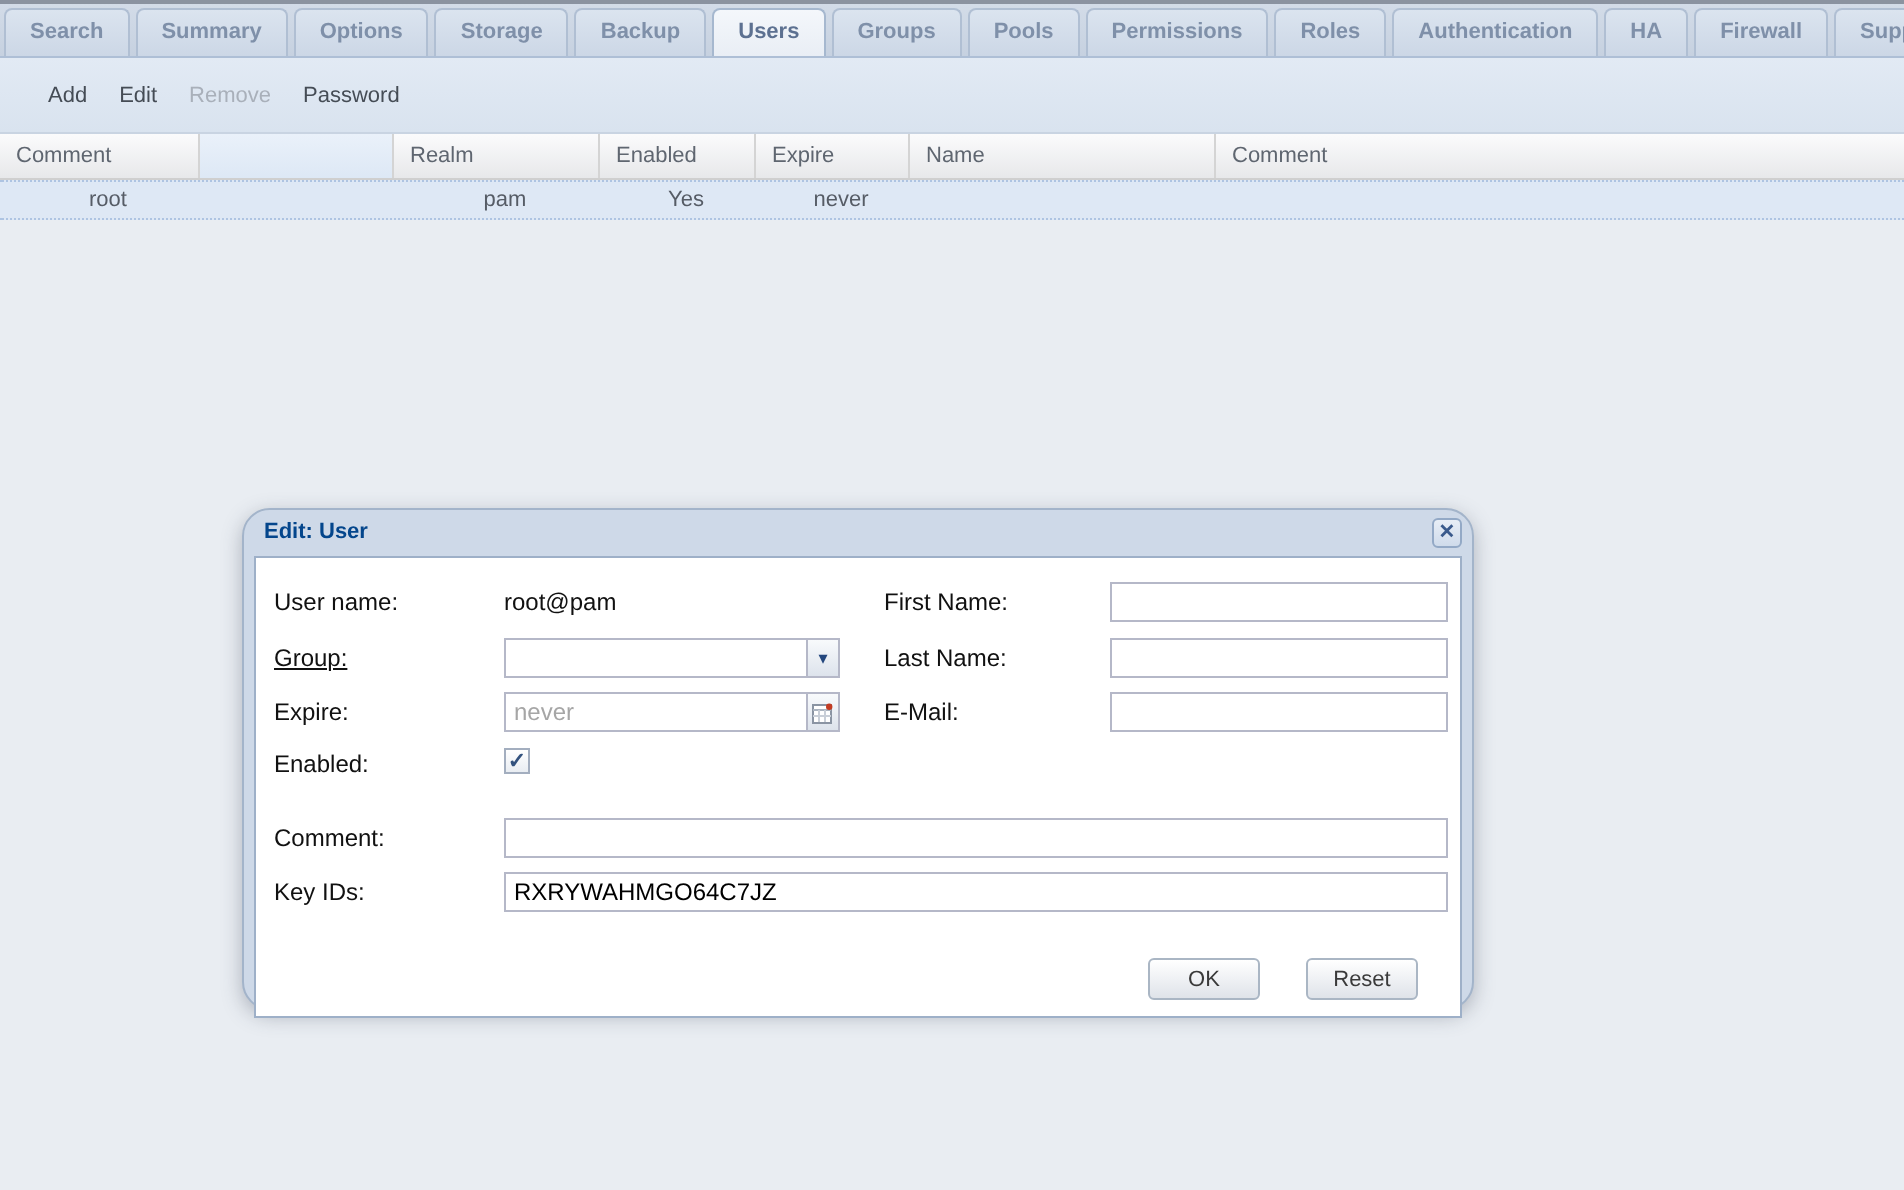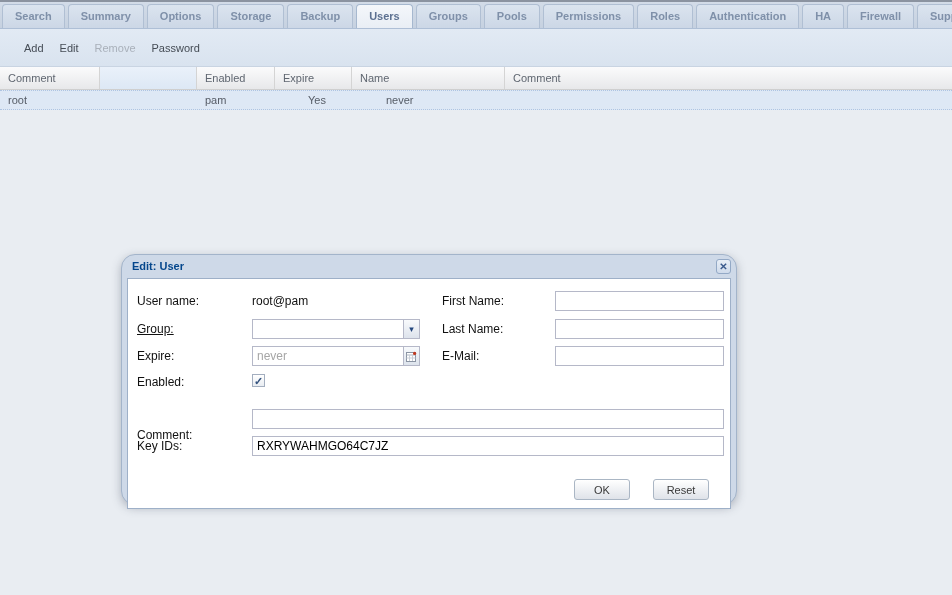--- a/index.html
+++ b/index.html
@@ -66,21 +66,21 @@
 
   .grid-row {
     height:20px; display:flex; align-items:center;
     background:#dee8f5;
     border-top:1px dotted #aec4e2;
     border-bottom:1px dotted #aec4e2;
     cursor:pointer;
   }
   .gr-cell {
     font-size:11px; color:#565c66;
-    padding-left:8px; overflow:hidden; white-space:nowrap;
+    padding-left:8px; overflow:hidden; white-space:nowrap;text-align:center;
   }
 
   
   .dialog {
     position:absolute; left:121px; top:254px;
     width:616px; height:251px;
     background:#ced9e8;
     border:1px solid #a3b4ca;
     border-radius:14px;
     box-shadow:0 3px 10px rgba(60,70,90,.35);
@@ -165,20 +165,21 @@
 <div class="toolbar">
   <div class="tbtn">Add</div>
   <div class="tbtn">Edit</div>
   <div class="tbtn disabled">Remove</div>
   <div class="tbtn">Password</div>
 </div>
 
 <div class="grid-header">
   <div class="gh-cell c0">Comment</div>
   <div class="gh-cell c1 hl"></div>
+  <div class="gh-cell c2">Realm</div>
   <div class="gh-cell c3">Enabled</div>
   <div class="gh-cell c4">Expire</div>
   <div class="gh-cell c5">Name</div>
   <div class="gh-cell c6">Comment</div>
 </div>
 
 <div class="grid-row">
   <div class="gr-cell c0">root</div>
   <div class="gr-cell c1"></div>
   <div class="gr-cell c2">pam</div>
@@ -222,21 +223,21 @@
           <circle cx="8.6" cy="2.4" r="1.6" fill="#c23b22"></circle>
         </svg>
       </div>
     </div>
     <div class="flabel" style="left:314px; top:70px;">E-Mail:</div>
     <input class="fld" style="left: 427px; top: 67px; width: 169px;">
 
     <div class="flabel" style="left:9px; top:96px;">Enabled:</div>
     <div class="checkbox" style="left:124px; top:95px;">✓</div>
 
-    <div class="flabel" style="left:9px; top:133px;margin-top:16px;">Comment:</div>
+    <div class="flabel" style="left:9px; top:133px;">Comment:</div>
     <input class="fld" style="left: 124px; top: 130px; width: 472px;">
 
     <div class="flabel" style="left:9px; top:160px;">Key IDs:</div>
     <input class="fld" style="left: 124px; top: 157px; width: 472px;" value="RXRYWAHMGO64C7JZ">
   </div>
 
   <button class="dlg-footer-btn" style="left:452px; top:224px;">OK</button>
   <button class="dlg-footer-btn" style="left:531px; top:224px;">Reset</button>
 </div>
 

